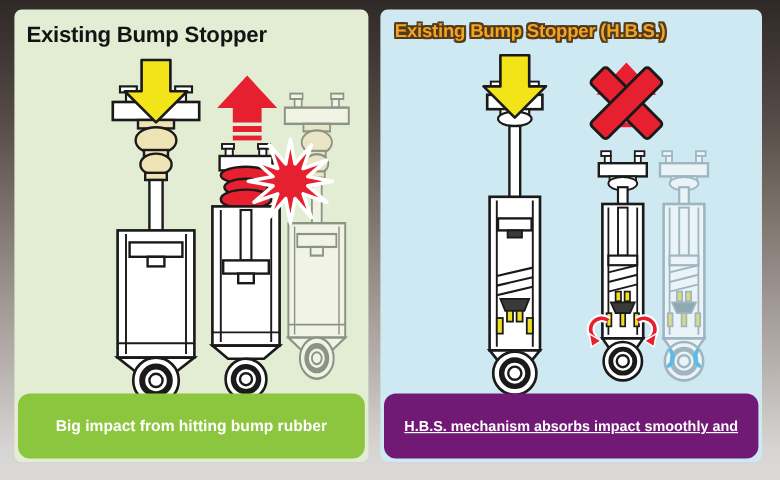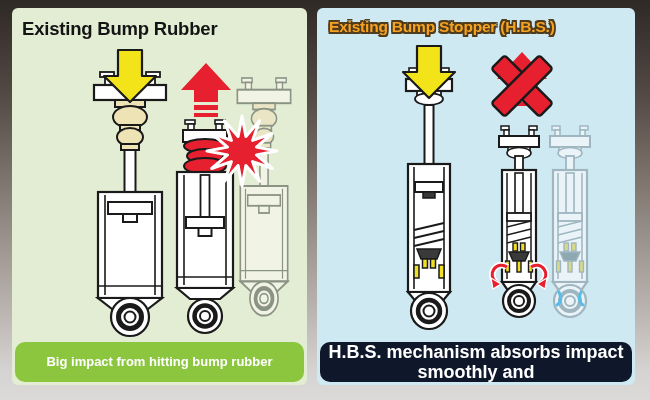--- a/index.html
+++ b/index.html
@@ -14,26 +14,26 @@
   .panel svg.scene{position:absolute;left:0;top:0;}
   .title{position:absolute;top:10px;left:10px;font-weight:bold;white-space:nowrap;}
   #title-left{font-size:18.5px;color:#141414;letter-spacing:-0.2px;}
   #title-right{
     left:12px;font-size:15.5px;letter-spacing:-0.2px;color:#f7a322;
     text-shadow:-1.6px -1.6px 0 #503c1c,1.6px -1.6px 0 #503c1c,-1.6px 1.6px 0 #503c1c,
                  1.6px 1.6px 0 #503c1c,-1.6px 0 0 #503c1c,1.6px 0 0 #503c1c,
                  0 -1.6px 0 #503c1c,0 1.6px 0 #503c1c;
   }
   .caption{
-    position:absolute;left:3px;right:3px;bottom:3px;height:40px;border-radius:10px;
+    position:absolute;left:3px;right:3px;bottom:3px;height:54px;border-radius:10px;
     display:flex;flex-direction:column;align-items:center;justify-content:center;
     color:#fff;font-weight:bold;text-align:center;line-height:20px;
   }
   #caption-left{background:#8cc63e;font-size:13px;}
-  #caption-right{background:#0f172a;font-size:18px;}
+  #caption-right{background:#701a75;font-size:12px;text-decoration:underline;}
 </style>
 </head>
 <body>
 
 <div id="stage">
 
   <svg width="0" height="0" style="position:absolute" aria-hidden="true">
     <defs>
       <g id="mount-wide">
         <rect x="-30" y="0" width="14" height="5" fill="var(--body,#fff)" stroke="var(--ink,#1a1a1a)" stroke-width="1.8"></rect>
@@ -179,21 +179,21 @@
       <g transform="translate(230,143)">
           <use href="#starburst"></use>
         </g>
       <g transform="translate(118,64)">
           <use href="#ext-shock"></use>
         </g>
       <g transform="translate(118,94)">
           <use href="#down-arrow"></use>
         </g>
     </svg>
-    <div class="title" id="title-left">Existing Bump Rubber</div>
+    <div class="title" id="title-left">Existing Bump Stopper</div>
     <div class="caption" id="caption-left">
       <div>Big impact from hitting bump rubber</div>
     </div>
   </div>
 
   <div class="panel" id="panel-right">
     <svg class="scene" width="318" height="377" viewBox="0 0 318 377">
       <g style="--ink:#9fb6c0;--body:#eaf4f8;--dark:#8fa9b2;--valve:#d9da85" transform="translate(253,118)">
           <use href="#hbs-comp"></use>
         </g>

